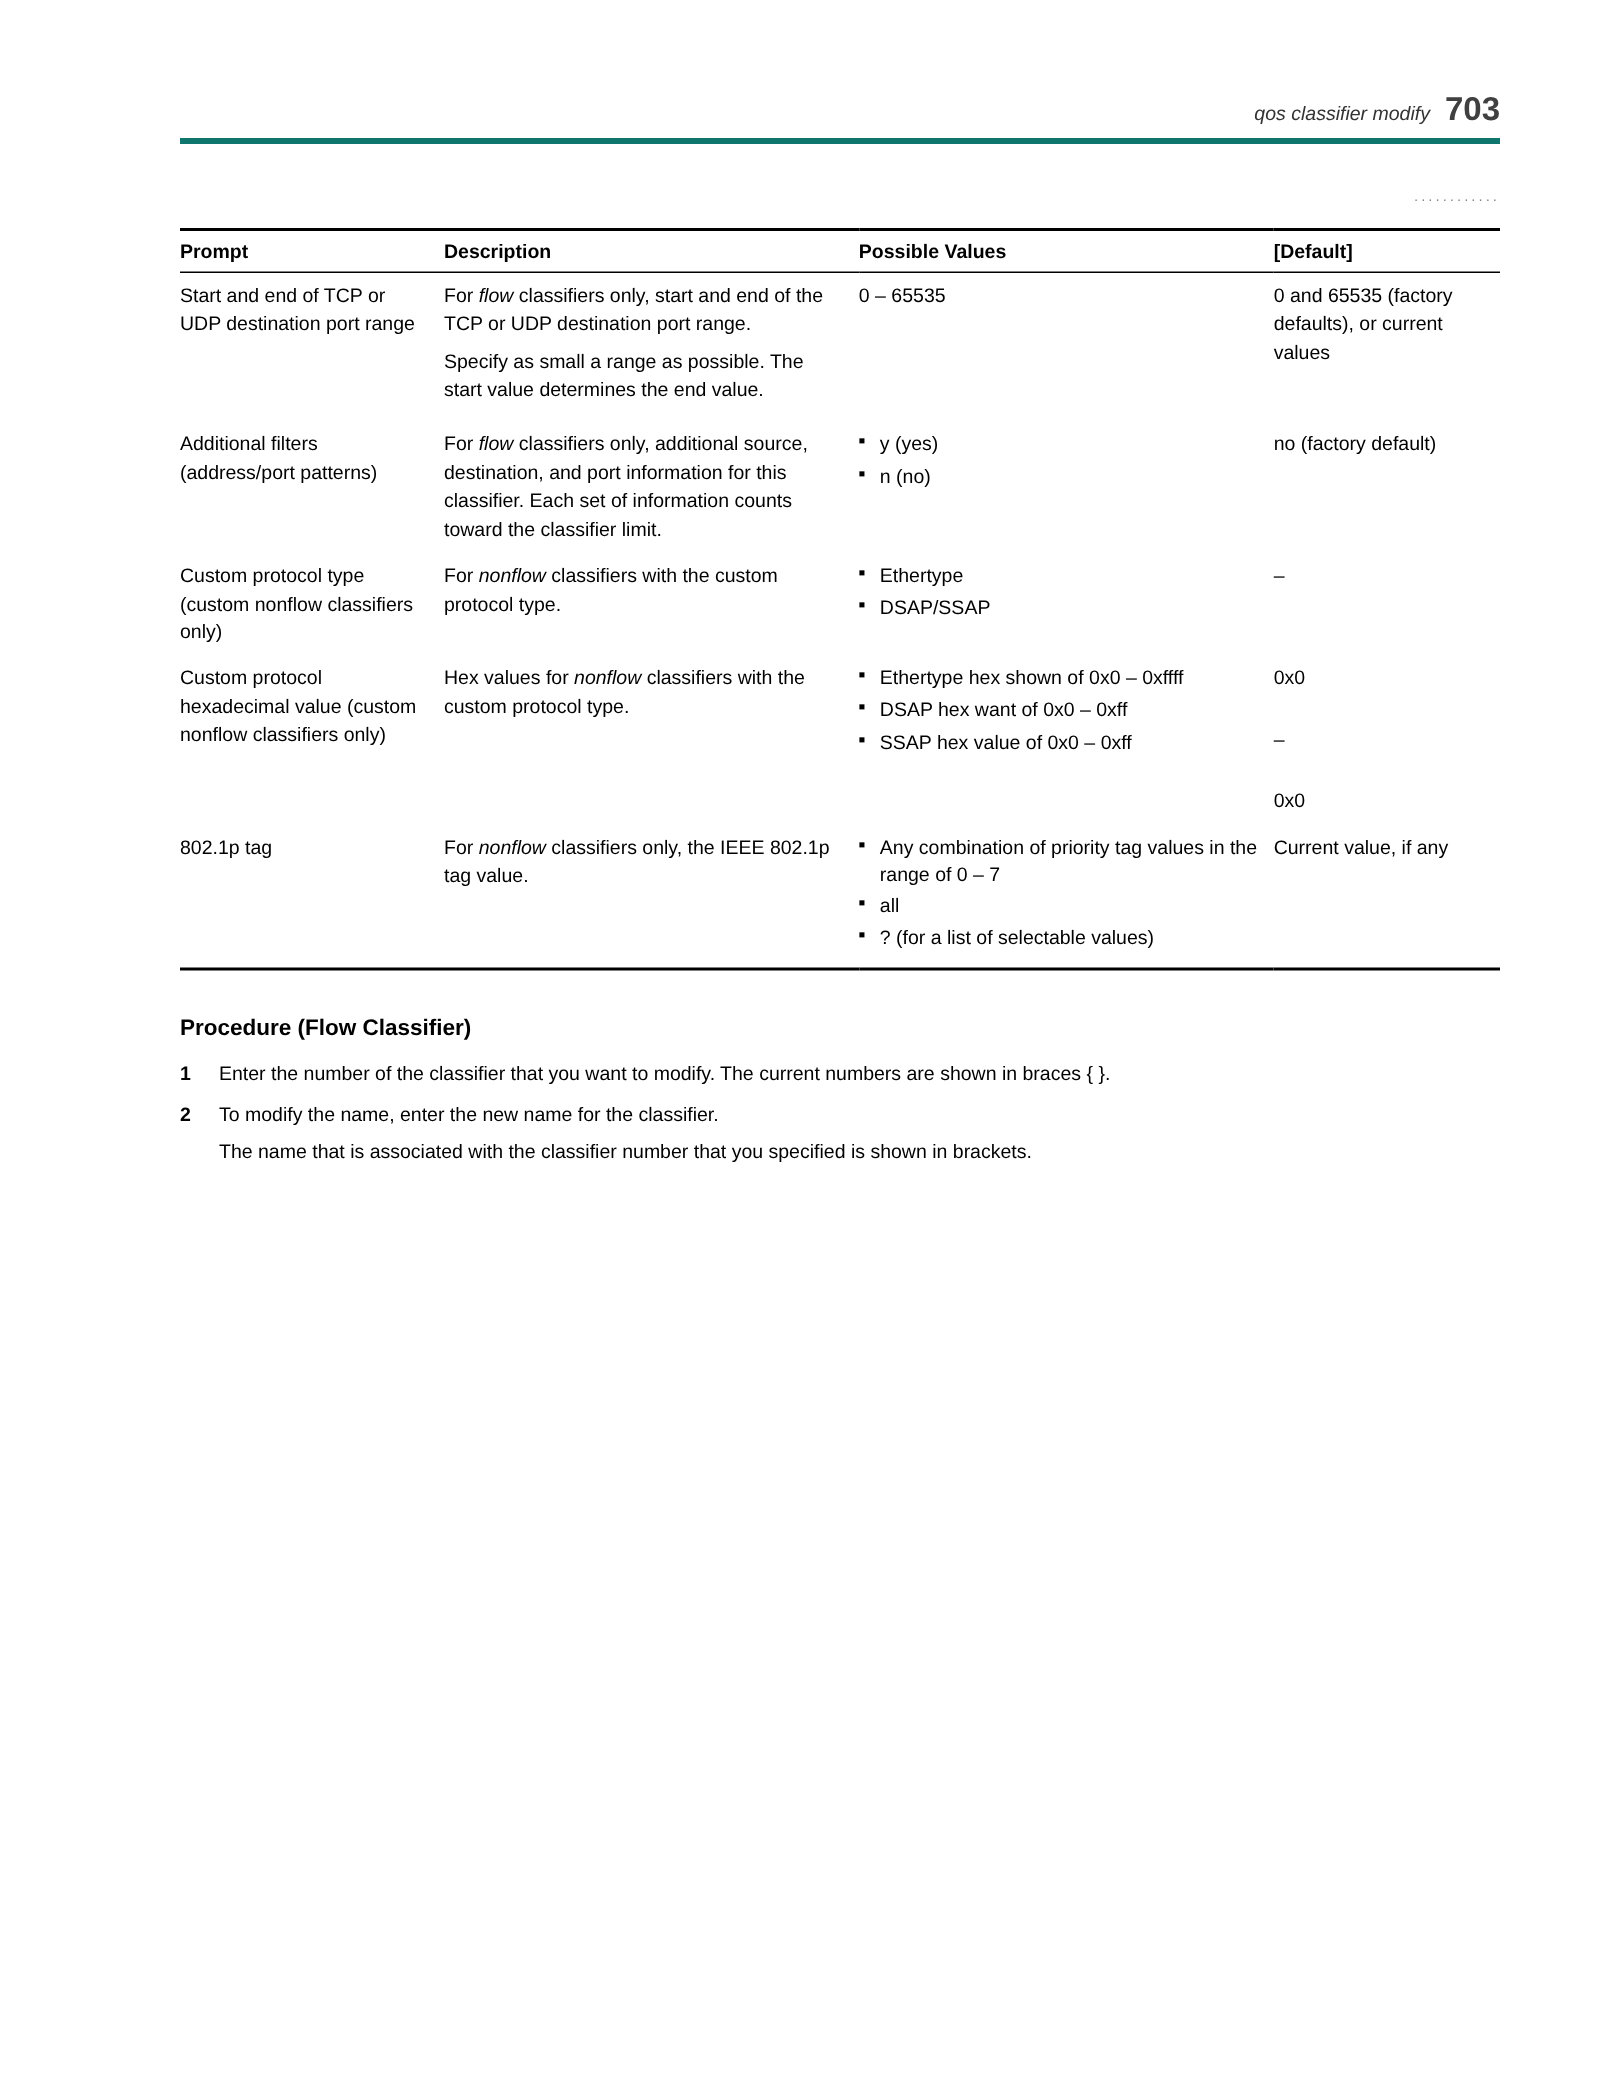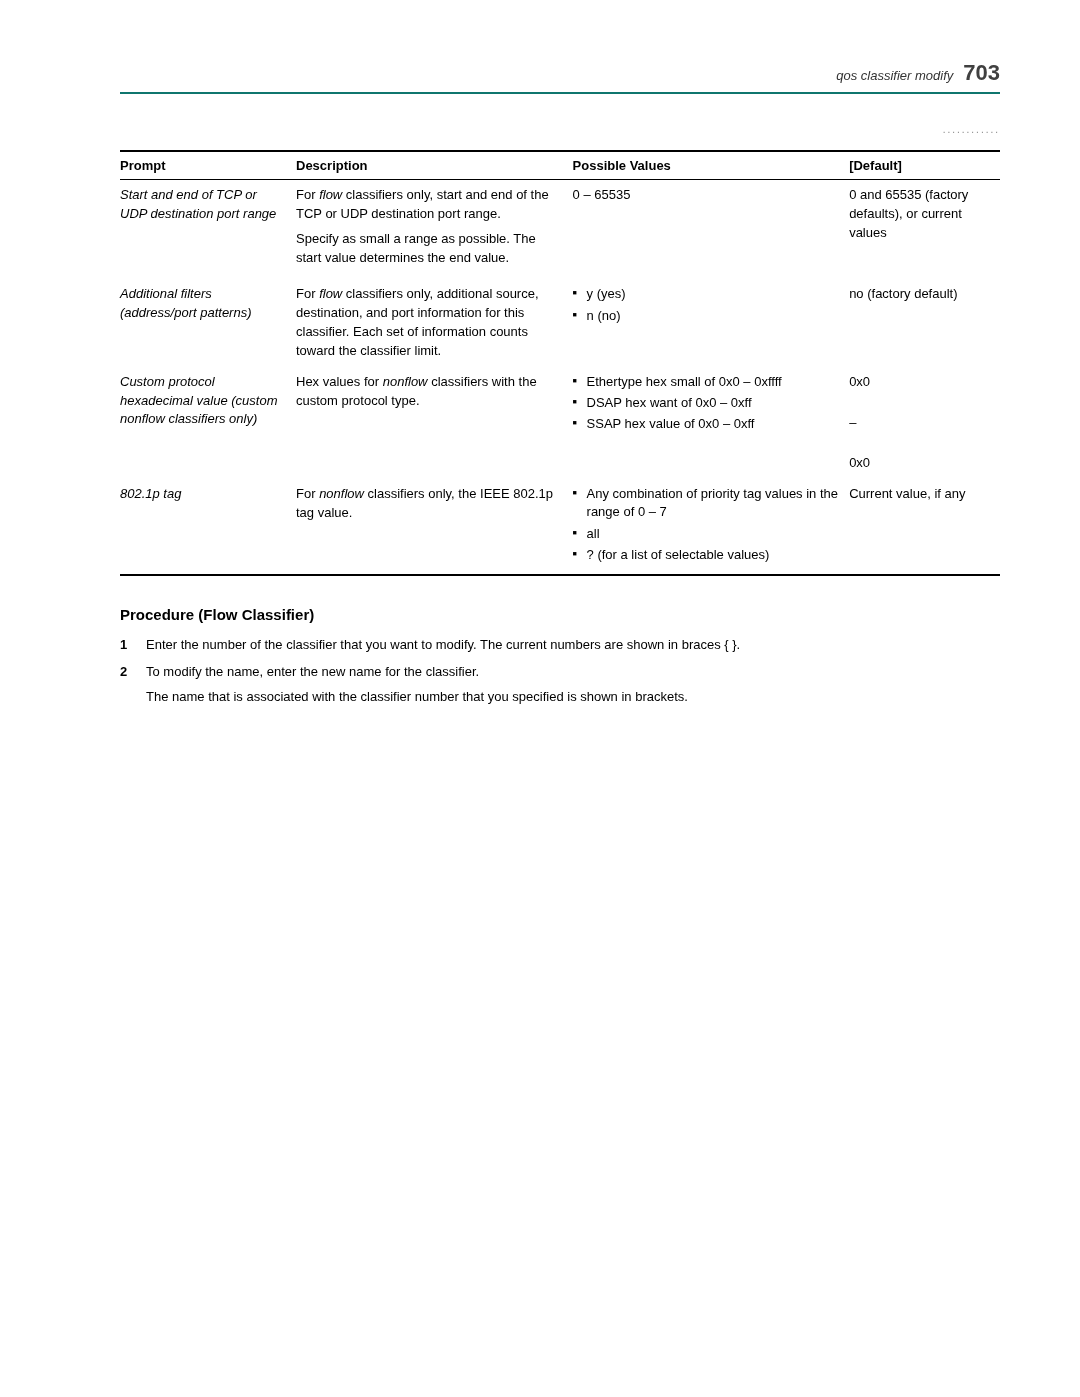--- a/index.html
+++ b/index.html
@@ -18,21 +18,21 @@
       min-height: 1397px;
       padding: 60px 80px 60px 120px;
       position: relative;
     }
 
     
     .page-header {
       text-align: right;
       margin-bottom: 30px;
       padding-bottom: 6px;
-      border-bottom: 2px solid #0f766e;
+      border-bottom: 4px solid #0f766e;
       display: flex;
       justify-content: flex-end;
       align-items: baseline;
       gap: 10px;
     }
     .page-header-title {
       font-style: italic;
       font-size: 13px;
       color: #333;
     }
@@ -73,21 +73,20 @@
     .main-table td {
       font-size: 13px;
       padding: 6px 10px 6px 0;
       vertical-align: top;
       line-height: 1.45;
     }
 
     .main-table td:first-child {
       width: 140px;
       padding-right: 10px;
-      font-style: italic;
     }
 
     .main-table td:nth-child(2) {
       width: 220px;
       padding-right: 10px;
     }
 
     .main-table td:nth-child(3) {
       width: 220px;
       padding-right: 10px;
@@ -209,27 +208,38 @@
         <td>For <span class="italic">flow</span> classifiers only, additional source, destination, and port information for this classifier. Each set of information counts toward the classifier limit.</td>
         <td>
           <ul class="bullet-list">
             <li>y (yes)</li>
             <li>n (no)</li>
           </ul>
         </td>
         <td>no (factory default)</td>
       </tr>
 
+      <tr>
+        <td>Custom protocol type (custom nonflow classifiers only)</td>
+        <td>For <span class="italic">nonflow</span> classifiers with the custom protocol type.</td>
+        <td>
+          <ul class="bullet-list">
+            <li>Ethertype</li>
+            <li>DSAP/SSAP</li>
+          </ul>
+        </td>
+        <td>–</td>
+      </tr>
 
       <tr>
         <td>Custom protocol hexadecimal value (custom nonflow classifiers only)</td>
         <td>Hex values for <span class="italic">nonflow</span> classifiers with the custom protocol type.</td>
         <td>
           <ul class="bullet-list">
-            <li>Ethertype hex small of 0x0 – 0xffff</li>
+            <li>Ethertype hex shown of 0x0 – 0xffff</li>
             <li>DSAP hex want of 0x0 – 0xff</li>
             <li>SSAP hex value of 0x0 – 0xff</li>
           </ul>
         </td>
         <td>
           <div style="margin-bottom:22px;">0x0</div>
           <div style="margin-bottom:22px;">–</div>
           <div>0x0</div>
         </td>
       </tr>

